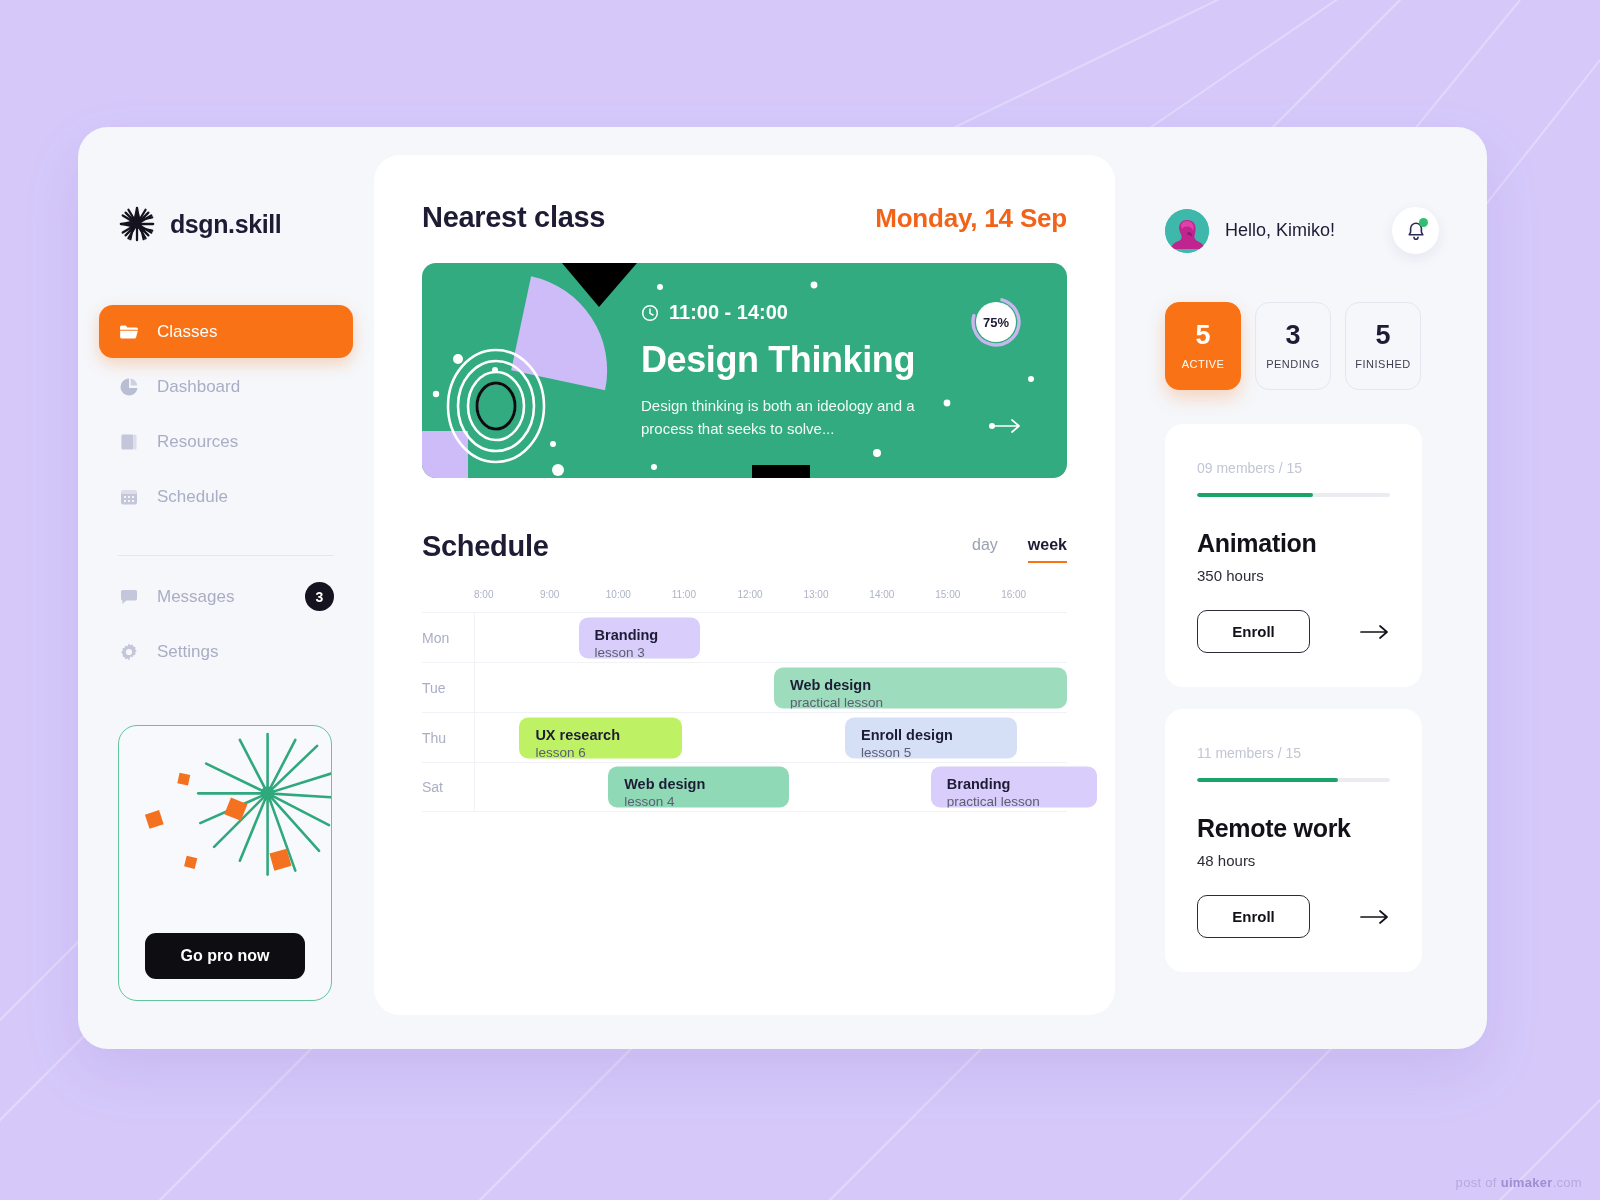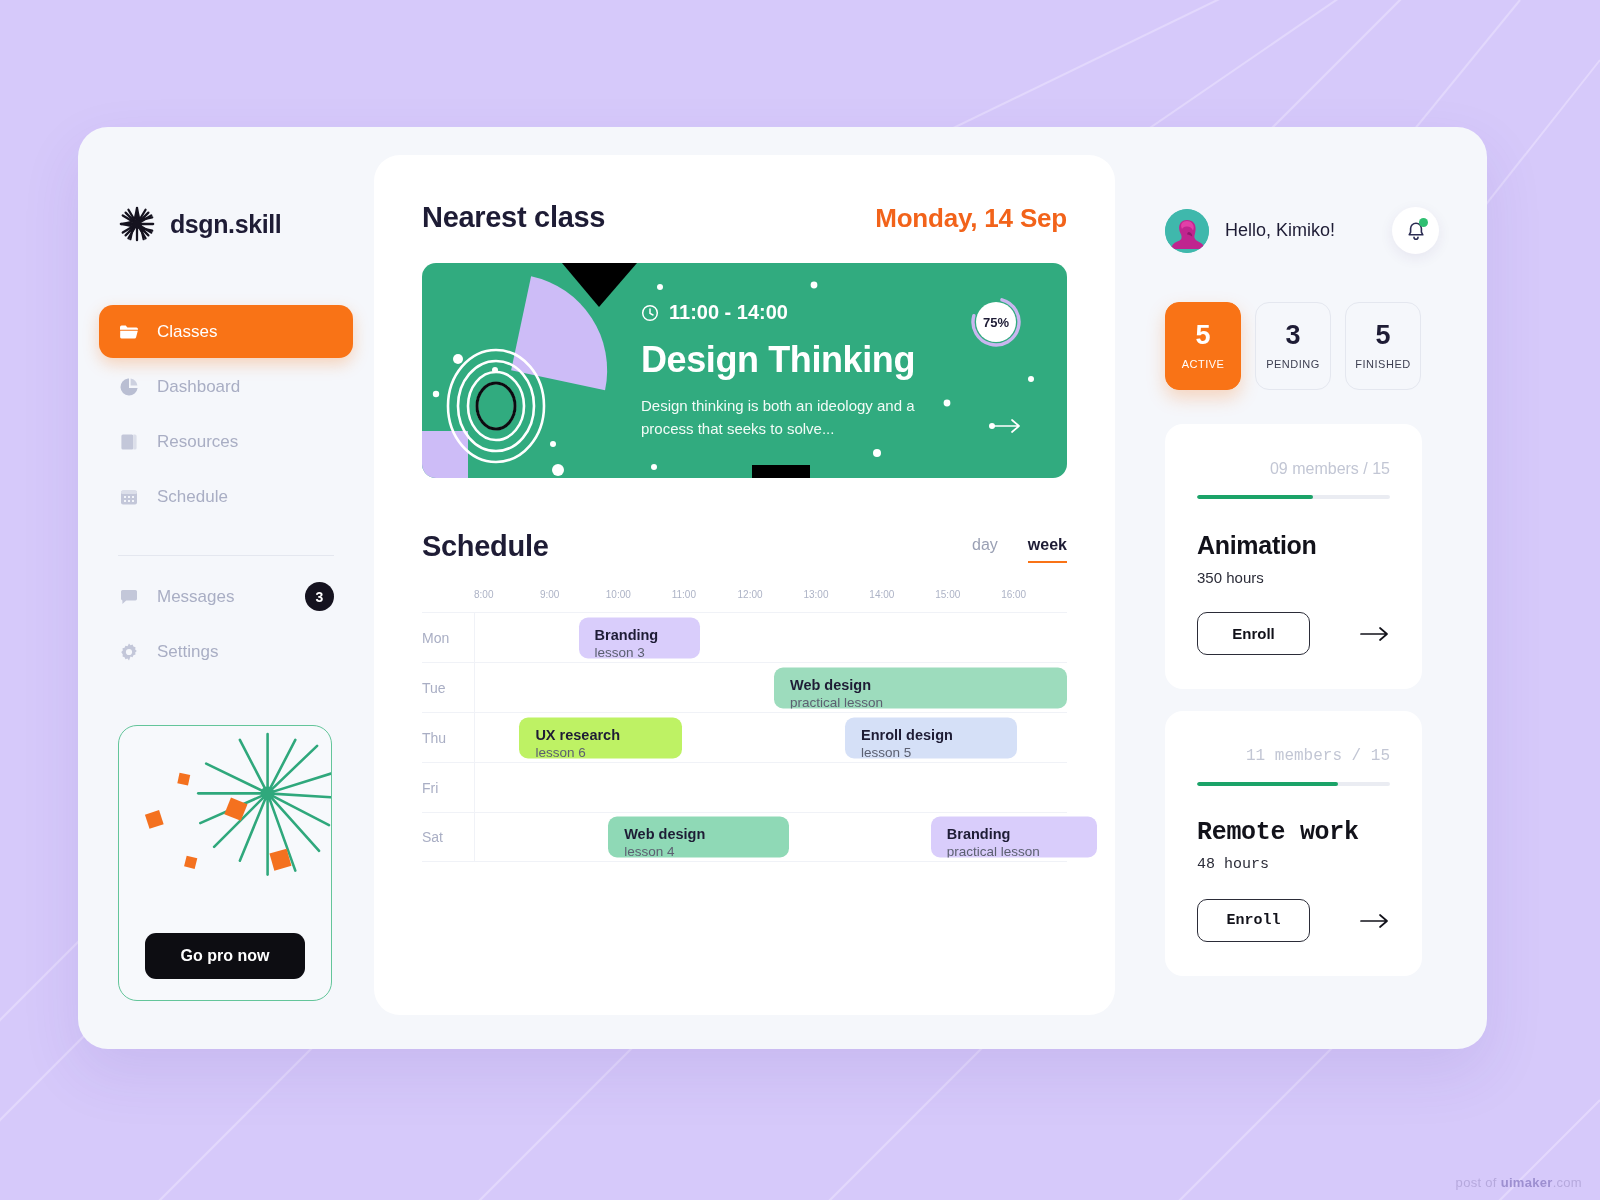--- a/index.html
+++ b/index.html
@@ -185,22 +185,22 @@
   .stat-num { font-size: 27px; font-weight: 700; color: #1e1c35; line-height: 1; }
   .stat-lab { margin-top: 9px; font-size: 11px; letter-spacing: .5px; color: #3d3f51; }
   .stat.accent .stat-num, .stat.accent .stat-lab { color: #fff; }
 
   .course {
     margin-top: 34px;
     background: #fff; border-radius: 18px;
     padding: 36px 32px 34px 32px;
     width: 257px;
   }
-  .course + .course { margin-top: 22px; font-family: Liberation Mono, monospace; }
-  .members { font-size: 16px; font-weight: 700; color: #1e1c35; text-align: right; }
+  .course + .course { margin-top: 22px; }
+  .members { font-size: 14px; font-weight: 700; color: #1e1c35; }
   .members span { color: #c2c6d4; font-weight: 400; }
   .bar { margin-top: 17px; height: 4px; border-radius: 3px; background: #eaecf2; overflow: hidden; }
   .bar-fill { height: 100%; border-radius: 3px; background: #1ba368; }
   .course-name { margin-top: 32px; font-size: 25px; font-weight: 700; color: #12121a; letter-spacing: -.3px; }
   .course-hours { margin-top: 9px; font-size: 15px; color: #2b2c38; }
   .course-foot { margin-top: 26px; display: flex; align-items: center; }
   .enroll {
     width: 113px; height: 43px; border-radius: 10px;
     border: 1.3px solid #2b2c38; background: transparent;
     font-family: inherit; font-size: 15px; font-weight: 600; color: #12121a;
@@ -463,24 +463,20 @@
                 <div class="ev-title">UX research</div>
                 <div class="ev-sub">lesson 6</div>
               </div>
               <div class="ev" style="left:62.5%; width:29%; background:#d5e0f7;">
                 <div class="ev-title">Enroll design</div>
                 <div class="ev-sub">lesson 5</div>
               </div>
             </div>
           </div>
 
-          <div class="row">
-            <div class="row-label">Fri</div>
-            <div class="track"></div>
-          </div>
 
           <div class="row">
             <div class="row-label">Sat</div>
             <div class="track">
               <div class="ev" style="left:22.5%; width:30.5%; background:#8fd9b6;">
                 <div class="ev-title">Web design</div>
                 <div class="ev-sub">lesson 4</div>
               </div>
               <div class="ev" style="left:77%; width:28%; background:#d9cdfb;">
                 <div class="ev-title">Branding</div>

